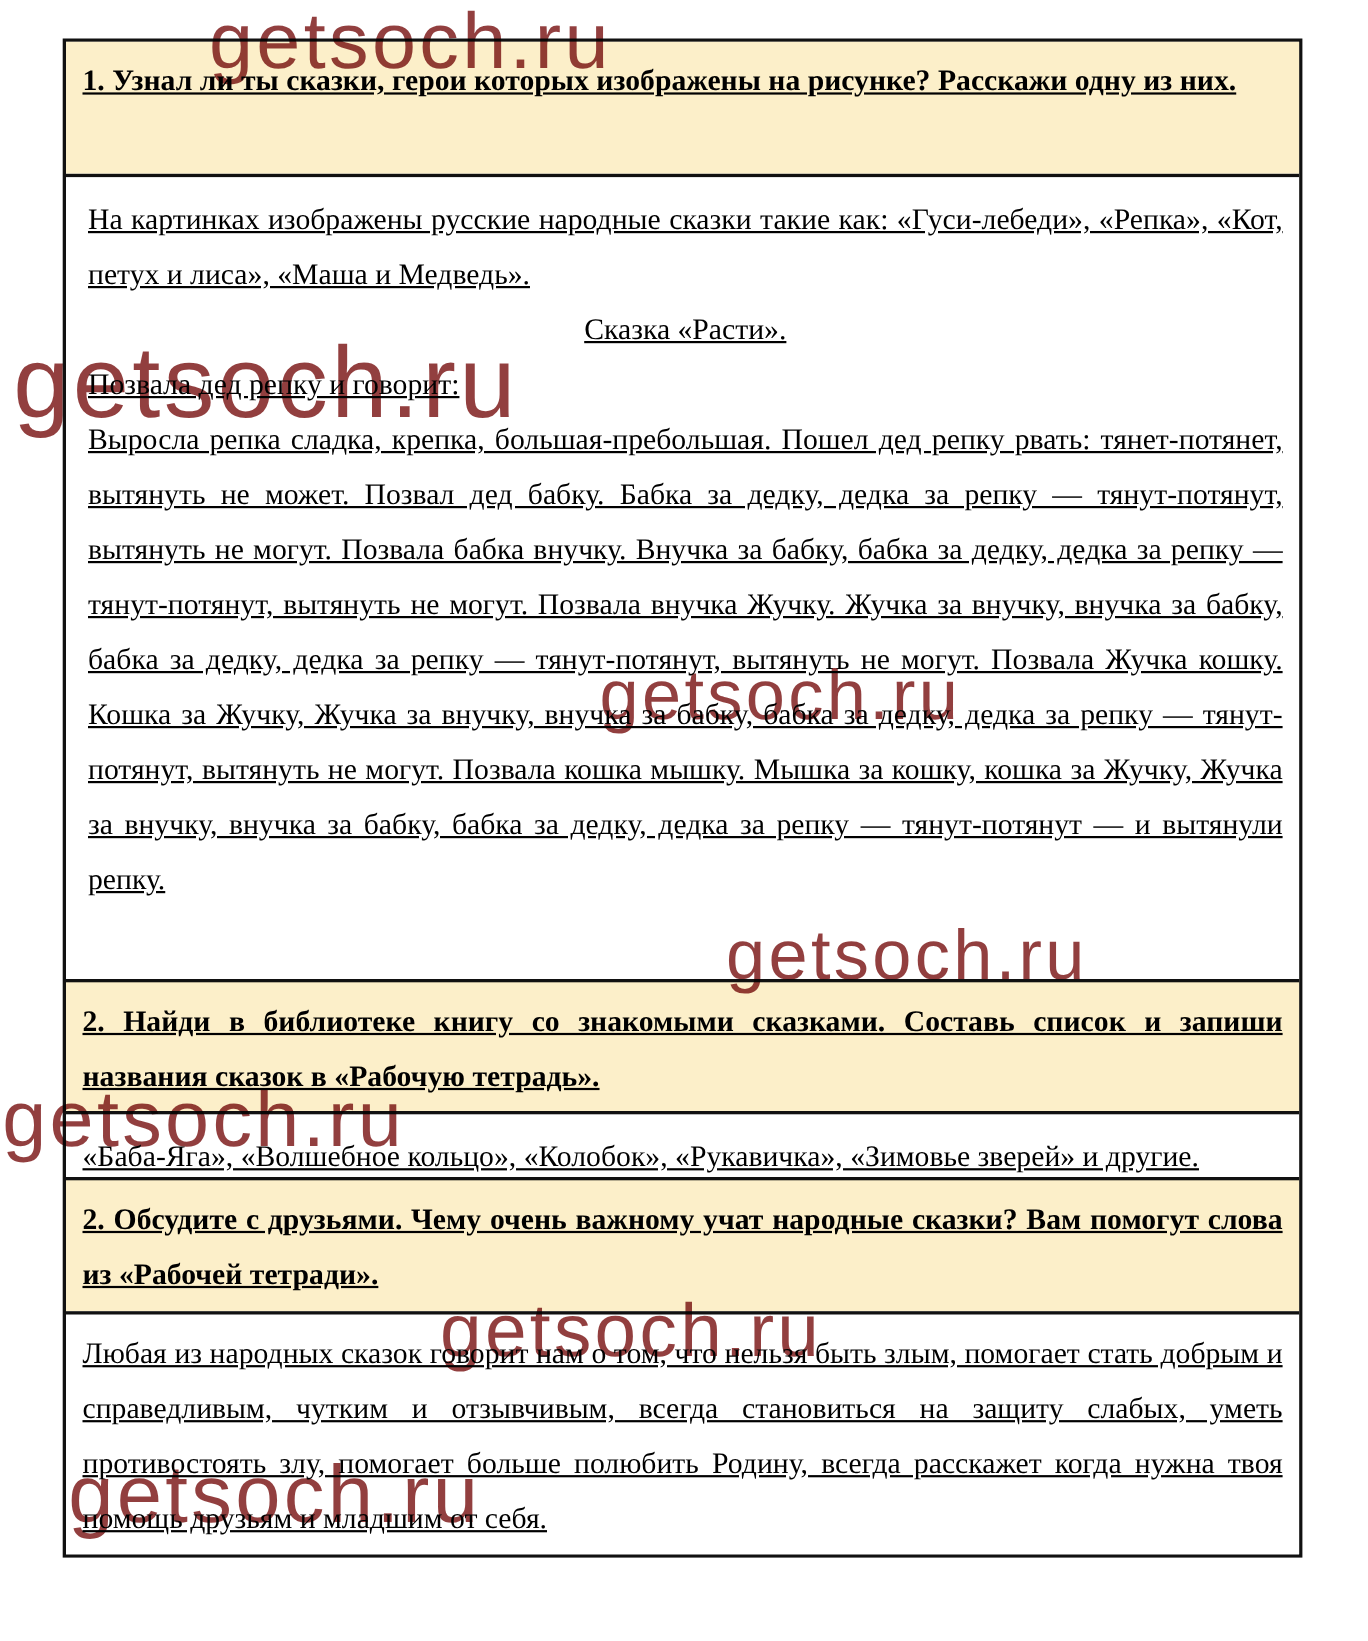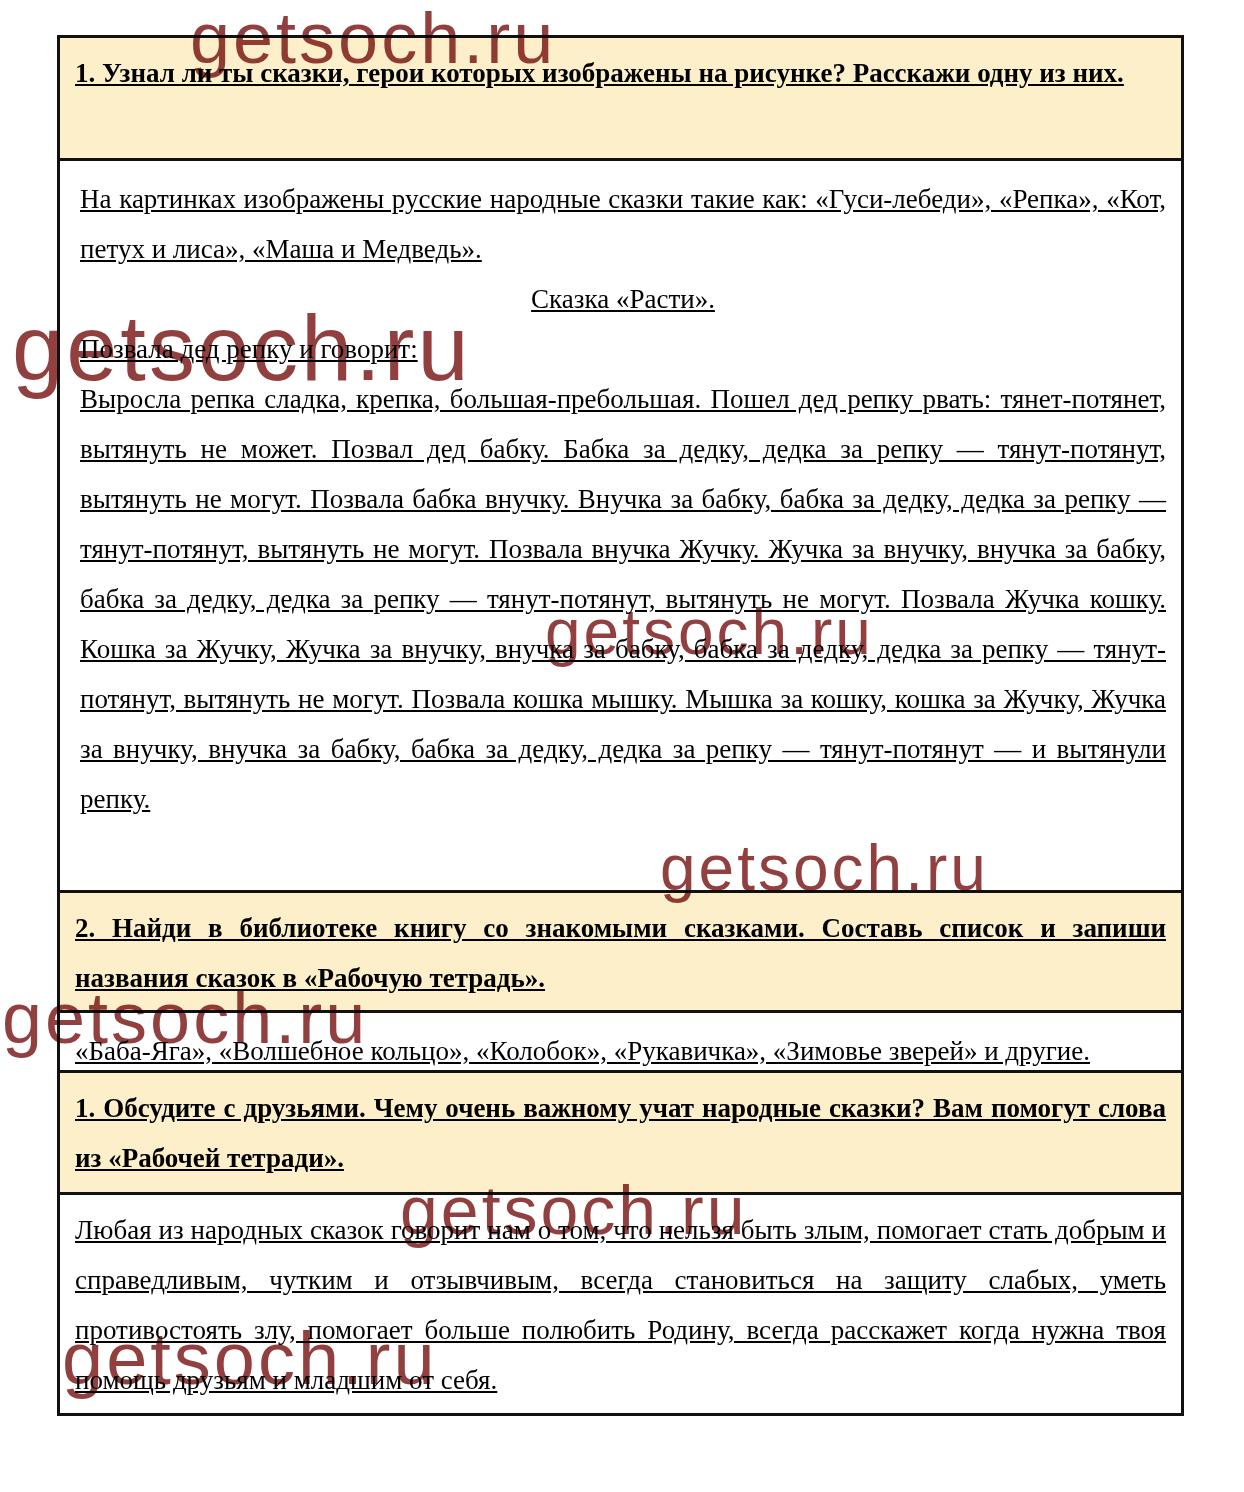--- a/index.html
+++ b/index.html
@@ -89,21 +89,21 @@
 
     <div class="row question divider r-q2">
       <p>2. Найди в библиотеке книгу со знакомыми сказками. Составь список и запиши названия сказок в «Рабочую тетрадь».</p>
     </div>
 
     <div class="row answer divider r-a2">
       <p>«Баба-Яга», «Волшебное кольцо», «Колобок», «Рукавичка», «Зимовье зверей» и другие.</p>
     </div>
 
     <div class="row question divider r-q3">
-      <p>1. Обсудите с друзьями. Чему очень важному учат народные сказки? Вам помогут слова из «Рабочей тетради».</p>
+      <p>2. Обсудите с друзьями. Чему очень важному учат народные сказки? Вам помогут слова из «Рабочей тетради».</p>
     </div>
 
     <div class="row answer divider r-a3">
       <p>Любая из народных сказок говорит нам о том, что нельзя быть злым, помогает стать добрым и справедливым, чутким и отзывчивым, всегда становиться на защиту слабых, уметь противостоять злу, помогает больше полюбить Родину, всегда расскажет когда нужна твоя помощь друзьям и младшим от себя.</p>
     </div>
 
   </div>
 
   <span class="wm wm1">getsoch.ru</span>
   <span class="wm wm2">getsoch.ru</span>

